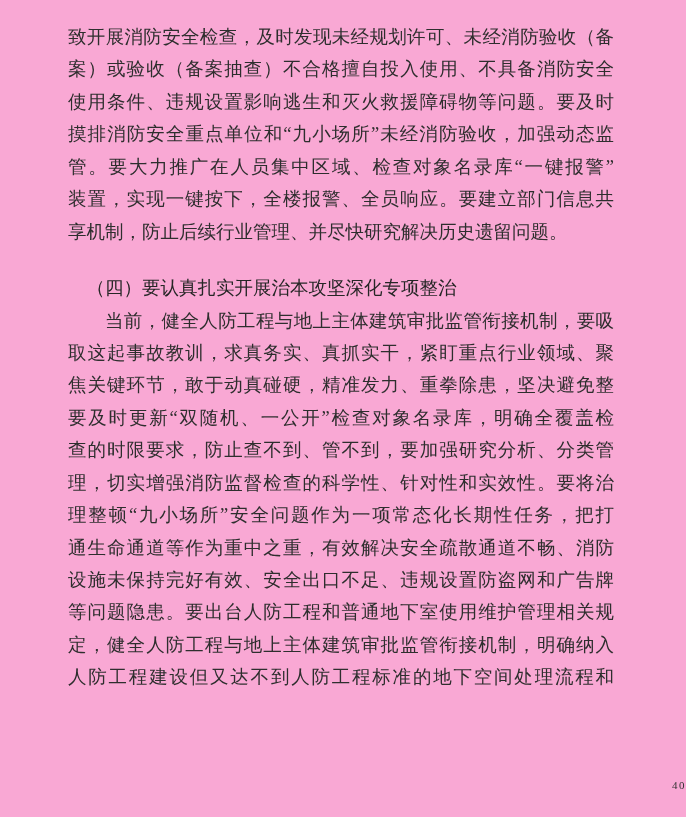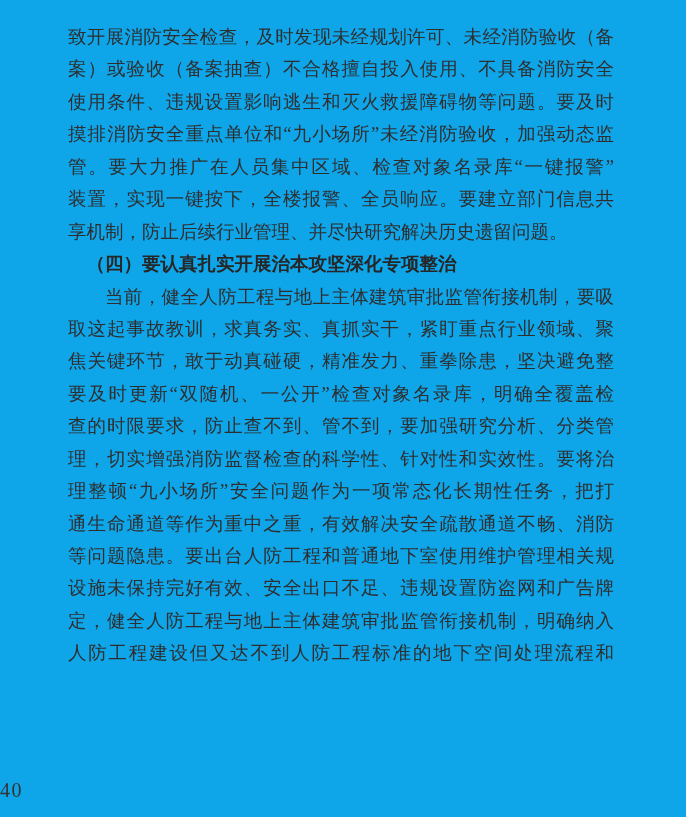--- a/index.html
+++ b/index.html
@@ -7,21 +7,21 @@
   body {
     width: 686px;
     height: 817px;
     position: relative;
     font-family: "Liberation Serif", "DejaVu Serif", serif;
     overflow: hidden;
   }
   .page {
     position: absolute;
     inset: 0;
-    background: #0ea5e9;
+    background: #f9a8d4;
   }
   .text-block {
     position: absolute;
     left: 68px;
     top: 21px;
     width: 546px;
   }
   .line {
     font-size: 18.5px;
     line-height: 32.45px;
@@ -29,34 +29,35 @@
     color: #2e2e2e;
     text-align: justify;
     text-align-last: justify;
     overflow: hidden;
     white-space: nowrap;
   }
   .pend {
     text-align-last: left;
   }
   .heading {
-    font-weight: 700;
+    font-weight: 400;
     text-indent: 1em;
     color: #262626;
+    margin-top: 24px;
   }
   .indent2 {
     text-indent: 2em;
   }
   .page-number {
     position: absolute;
     top: 779px;
     left: 0;
     width: 100%;
-    text-align: left;
-    font-size: 20px;
+    text-align: right;
+    font-size: 11px;
     letter-spacing: 1.5px;
     color: #333333;
   }
 </style>
 </head>
 <body>
 
 <div class="page">
   <div class="text-block">
     <div class="line">致开展消防安全检查，及时发现未经规划许可、未经消防验收（备</div>
@@ -68,19 +69,19 @@
     <div class="line pend">享机制，防止后续行业管理、并尽快研究解决历史遗留问题。</div>
     <div class="line pend heading">（四）要认真扎实开展治本攻坚深化专项整治</div>
     <div class="line indent2">当前，健全人防工程与地上主体建筑审批监管衔接机制，要吸</div>
     <div class="line">取这起事故教训，求真务实、真抓实干，紧盯重点行业领域、聚</div>
     <div class="line">焦关键环节，敢于动真碰硬，精准发力、重拳除患，坚决避免整</div>
     <div class="line">要及时更新“双随机、一公开”检查对象名录库，明确全覆盖检</div>
     <div class="line">查的时限要求，防止查不到、管不到，要加强研究分析、分类管</div>
     <div class="line">理，切实增强消防监督检查的科学性、针对性和实效性。要将治</div>
     <div class="line">理整顿“九小场所”安全问题作为一项常态化长期性任务，把打</div>
     <div class="line">通生命通道等作为重中之重，有效解决安全疏散通道不畅、消防</div>
+    <div class="line">设施未保持完好有效、安全出口不足、违规设置防盗网和广告牌</div>
     <div class="line">等问题隐患。要出台人防工程和普通地下室使用维护管理相关规</div>
-    <div class="line">设施未保持完好有效、安全出口不足、违规设置防盗网和广告牌</div>
     <div class="line">定，健全人防工程与地上主体建筑审批监管衔接机制，明确纳入</div>
     <div class="line">人防工程建设但又达不到人防工程标准的地下空间处理流程和</div>
   </div>
   <div class="page-number">40</div>
 </div>
 
 </body></html>

